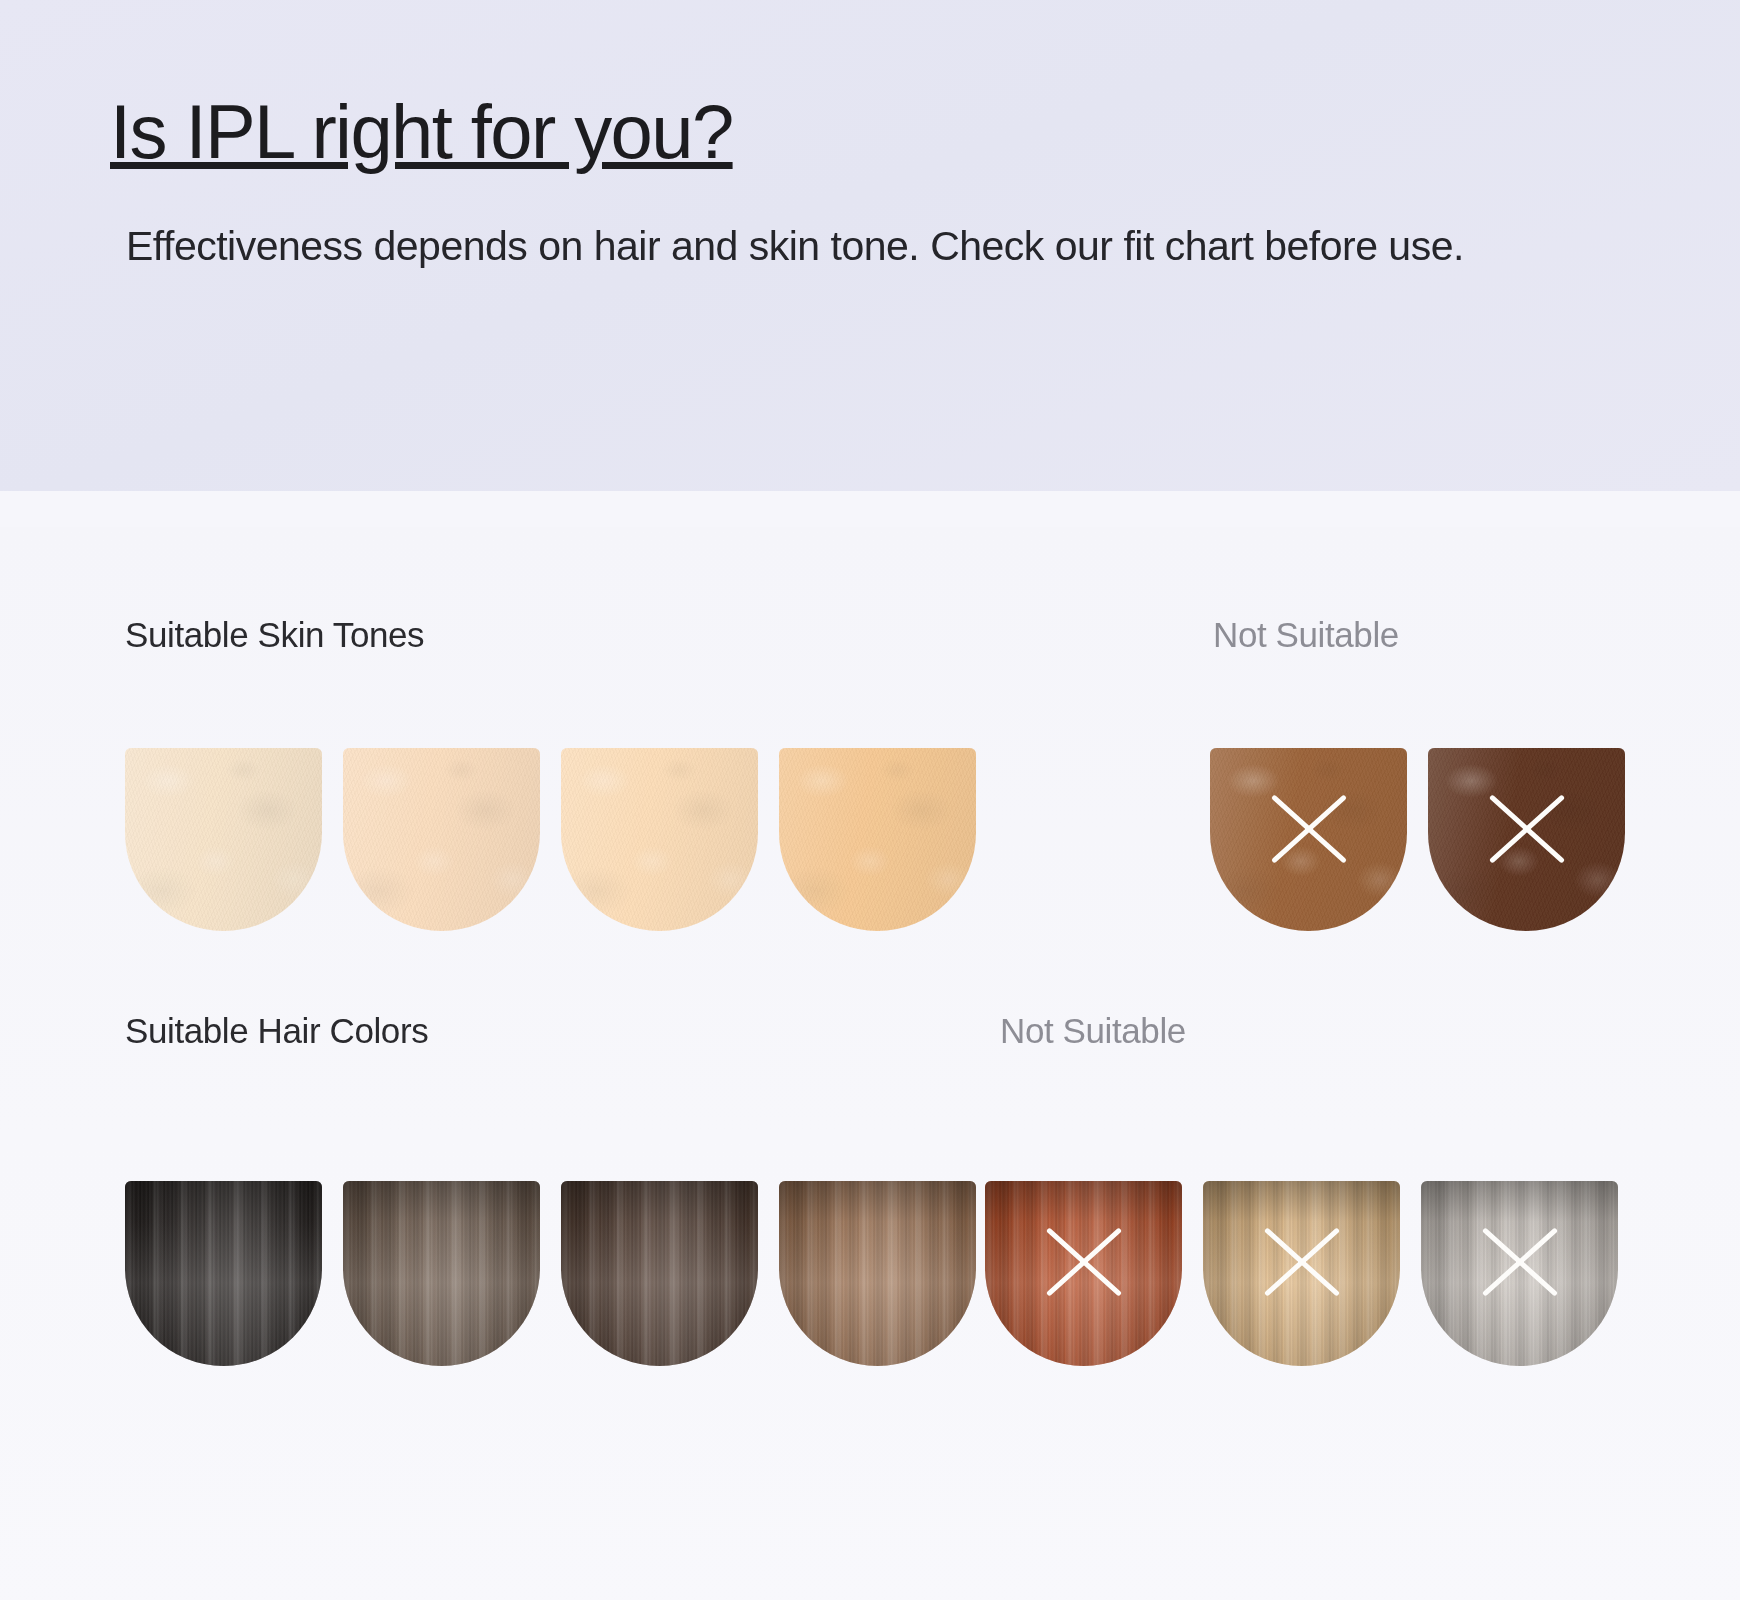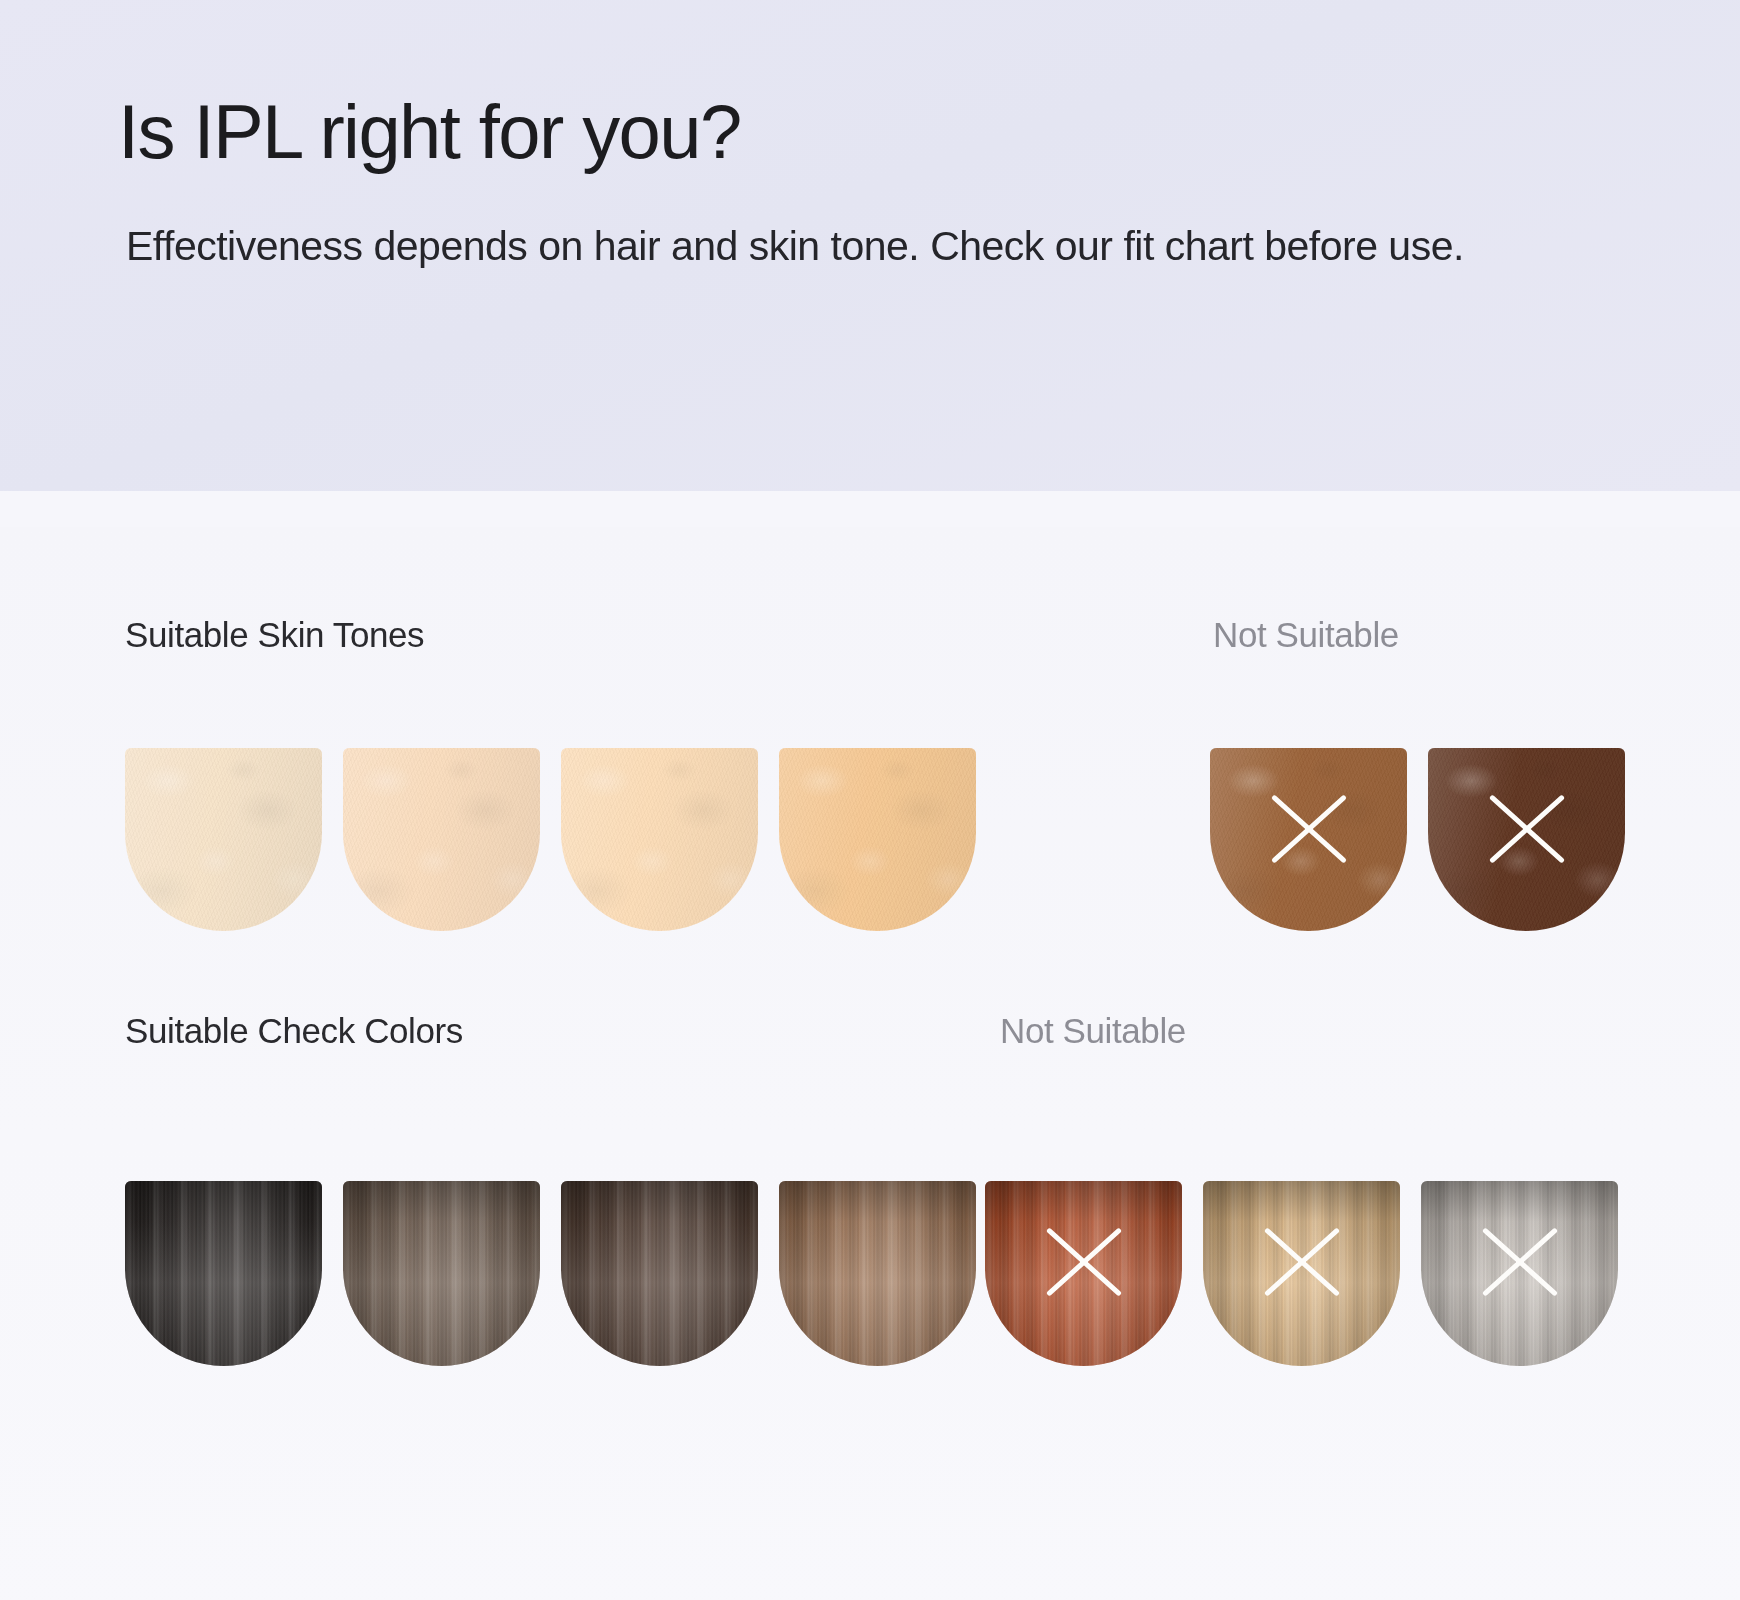--- a/index.html
+++ b/index.html
@@ -22,22 +22,23 @@
     background: linear-gradient(160deg, #e7e7f4 0%, #e4e5f2 45%, #e8e8f4 100%);
     box-sizing: border-box;
     padding: 92px 110px 0 110px;
   }
   .hero-title {
     font-size: 76px;
     line-height: 1.04;
     font-weight: 400;
     letter-spacing: -1.6px;
     color: #1c1c1f;
-    margin: 0 0 46px 8px;
+    margin: 0 0 46px 0;
     white-space: nowrap;
+    text-decoration: underline;
   }
   .hero-sub {
     font-size: 41px;
     line-height: 1.42;
     font-weight: 400;
     letter-spacing: -0.5px;
     color: #25252a;
     margin: 16px;
     max-width: 1430px;
   }
@@ -207,21 +208,21 @@
         <div class="x-mark">
             <span class="a"></span>
             <span class="b"></span>
           </div>
       </div>
     </div>
   </section>
 
   <section class="group" id="hair-group">
 
-    <div class="group-label label-suitable" style="left:125px; top:484px;">Suitable Check Colors</div>
+    <div class="group-label label-suitable" style="left:125px; top:484px;">Suitable Hair Colors</div>
 
     <div class="group-label label-not" style="left:1000px; top:484px;">Not Suitable</div>
 
     <div class="swatch-row gap-hair" style="left:125px; top:654px;">
 
       <div class="swatch hair" id="hair-s0" style="background-color: rgb(34, 29, 27);">
         <div class="strands"></div>
         <div class="strands2"></div>
         <div class="shine"></div>
       </div>

